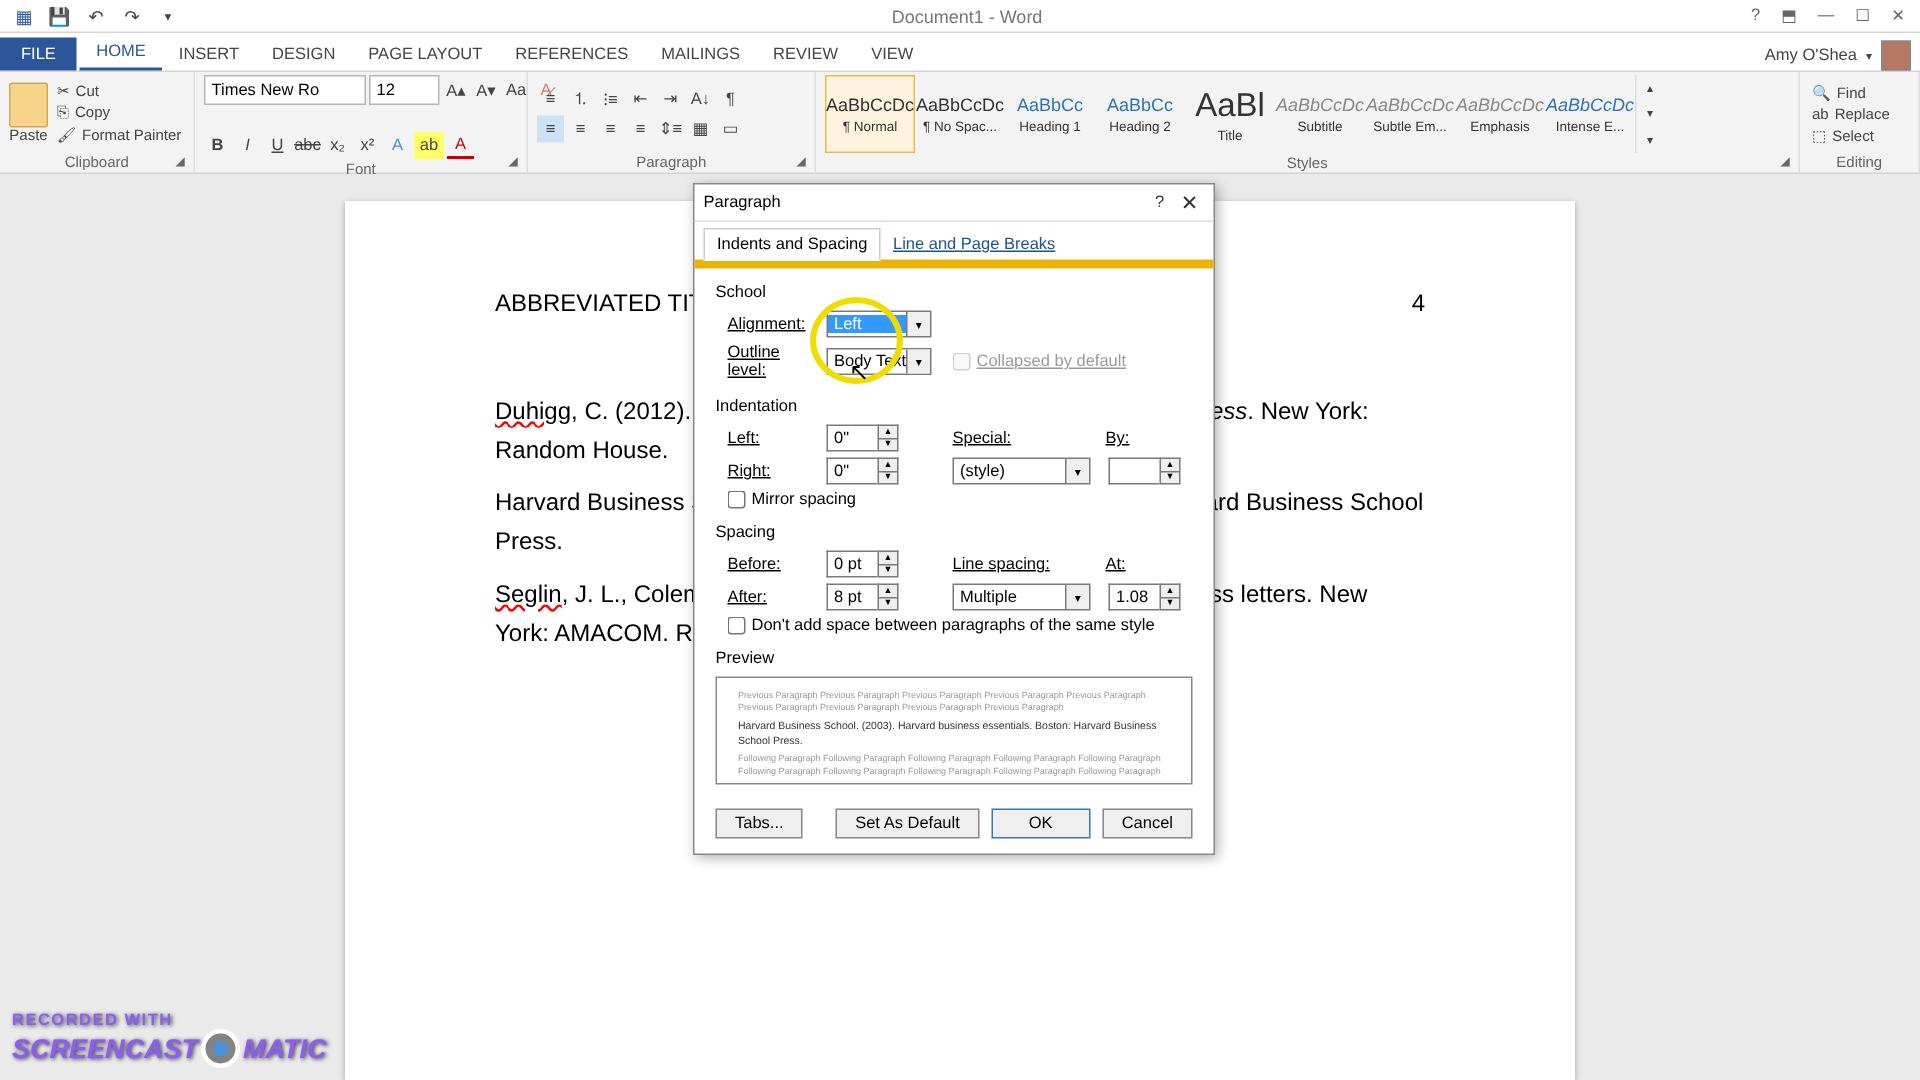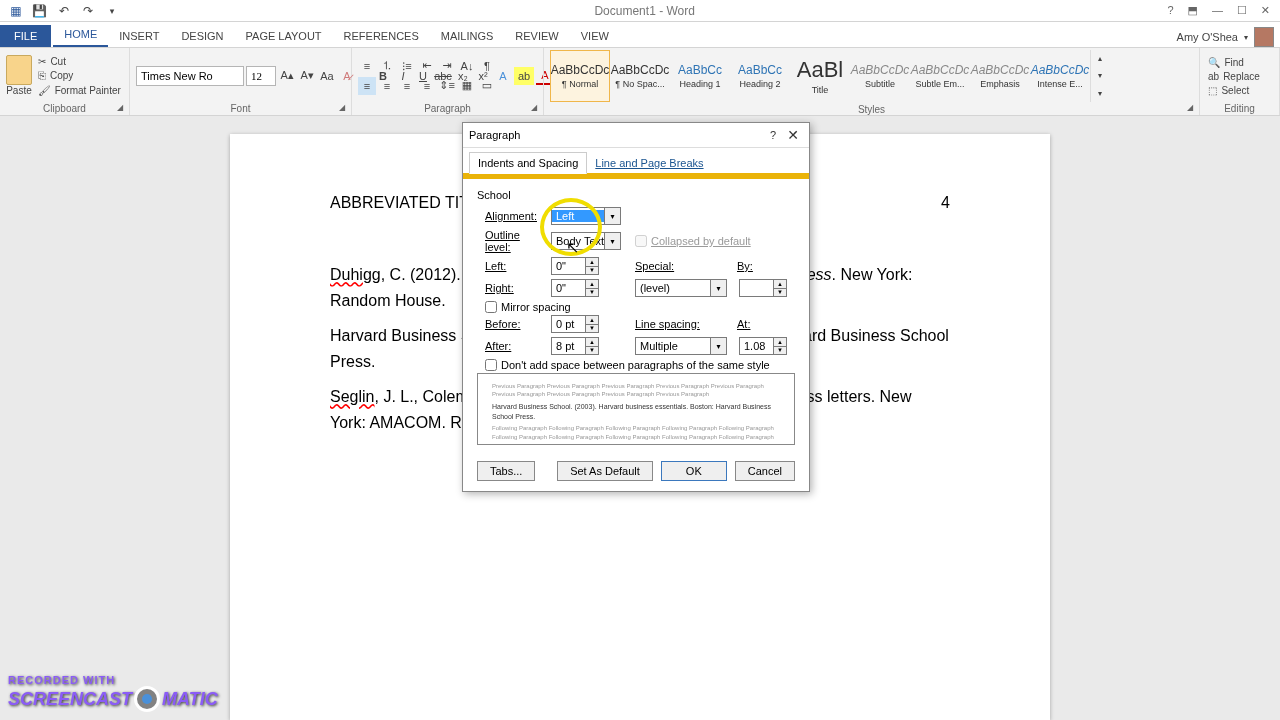--- a/index.html
+++ b/index.html
@@ -27,23 +27,23 @@
   .group-label { text-align: center; font-size: 10px; color: #666; padding: 2px 0 1px; }
   .launcher { position: absolute; right: 2px; bottom: 2px; width: 10px; height: 10px; font-size: 8px; color: #666; }
 
   .clip-paste { display: flex; flex-direction: column; align-items: center; font-size: 10px; color: #444; }
   .clip-paste-icon { width: 26px; height: 30px; background: #f8d48b; border: 1px solid #c9a95e; border-radius: 2px; position: relative; }
   .clip-list { display: flex; flex-direction: column; gap: 1px; font-size: 10px; color: #444; }
   .clip-list div { display: flex; align-items: center; gap: 4px; padding: 1px 2px; }
 
   .font-row { display: flex; gap: 2px; align-items: center; }
   .font-name { width: 108px; height: 20px; background: #fff; border: 1px solid #b5b5b5; font-size: 11px; padding: 1px 4px; }
-  .font-size { width: 30px; height: 20px; background: #fff; border: 1px solid #b5b5b5; font-size: 11px; padding: 1px 4px; font-family: Liberation Serif, serif; }
+  .font-size { width: 47px; height: 20px; background: #fff; border: 1px solid #b5b5b5; font-size: 11px; padding: 1px 4px; }
   .small-btn { width: 18px; height: 18px; display: flex; align-items: center; justify-content: center; color: #444; font-size: 11px; }
-  .font-col { display: flex; flex-direction: row; gap: 18px; }
+  .font-col { display: flex; flex-direction: column; gap: 18px; }
   .font-row2 { display: flex; gap: 2px; align-items: center; }
 
   .para-col { display: flex; flex-direction: column; gap: 2px; }
   .para-row { display: flex; gap: 2px; align-items: center; }
   .align-btn { width: 18px; height: 18px; display: flex; align-items: center; justify-content: center; color: #444; }
 
   .styles-gallery { display: flex; gap: 0; align-items: stretch; height: 52px; }
   .style-item { width: 60px; border: 1px solid transparent; display: flex; flex-direction: column; align-items: center; justify-content: center; font-size: 9px; color: #333; }
   .style-item.sel { border: 1px solid #f0b64a; background: #fdf3df; }
   .style-sample { font-size: 12px; color: #333; margin-bottom: 2px; }
@@ -341,20 +341,21 @@
       <div class="combo" style="width:70px;">
         <div class="combo-txt">Body Text</div>
         <div class="combo-arrow">▾</div>
       </div>
       <div class="checkbox-row disabled" style="margin-left:8px;">
         <input type="checkbox" disabled="" style="">
         <label>Collapsed by default</label>
       </div>
     </div>
 
+    <div class="section-title" style="margin-top:12px;">Indentation</div>
     <div class="form-row" style="padding-left:8px;">
       <label style="width:60px;">Left:</label>
       <div class="spinner">
         <input class="spinner-input" value="0&quot;" style="">
         <div class="spinner-btns">
             <div>▲</div>
             <div>▼</div>
           </div>
       </div>
       <label style="width:58px; margin-left:30px;">Special:</label>
@@ -363,36 +364,37 @@
     <div class="form-row" style="padding-left:8px;">
       <label style="width:60px;">Right:</label>
       <div class="spinner">
         <input class="spinner-input" value="0&quot;" style="">
         <div class="spinner-btns">
             <div>▲</div>
             <div>▼</div>
           </div>
       </div>
       <div class="combo" style="width:92px; margin-left:30px;">
-        <div class="combo-txt">(level)</div>
+        <div class="combo-txt">(style)</div>
         <div class="combo-arrow">▾</div>
       </div>
       <div class="spinner" style="margin-left:6px;">
         <input class="spinner-input" value="" style="">
         <div class="spinner-btns">
             <div>▲</div>
             <div>▼</div>
           </div>
       </div>
     </div>
     <div class="checkbox-row" style="padding-left:8px;">
       <input type="checkbox" style="">
       <label>Mirror spacing</label>
     </div>
 
+    <div class="section-title" style="margin-top:10px;">Spacing</div>
     <div class="form-row" style="padding-left:8px;">
       <label style="width:60px;">Before:</label>
       <div class="spinner">
         <input class="spinner-input" value="0 pt" style="">
         <div class="spinner-btns">
             <div>▲</div>
             <div>▼</div>
           </div>
       </div>
       <label style="width:70px; margin-left:30px;">Line spacing:</label>
@@ -417,20 +419,21 @@
             <div>▲</div>
             <div>▼</div>
           </div>
       </div>
     </div>
     <div class="checkbox-row" style="padding-left:8px;">
       <input type="checkbox" style="">
       <label>Don't add space between paragraphs of the same style</label>
     </div>
 
+    <div class="section-title" style="margin-top:10px;">Preview</div>
     <div class="preview-box">
       Previous Paragraph Previous Paragraph Previous Paragraph Previous Paragraph Previous Paragraph Previous Paragraph Previous Paragraph Previous Paragraph Previous Paragraph
       <div class="main-line">Harvard Business School. (2003). Harvard business essentials. Boston: Harvard Business School Press.</div>
       Following Paragraph Following Paragraph Following Paragraph Following Paragraph Following Paragraph Following Paragraph Following Paragraph Following Paragraph Following Paragraph Following Paragraph
     </div>
   </div>
   <div class="dlg-btns">
     <div class="dlg-btn">Tabs...</div>
     <div style="flex:1;"></div>
     <div class="dlg-btn">Set As Default</div>

